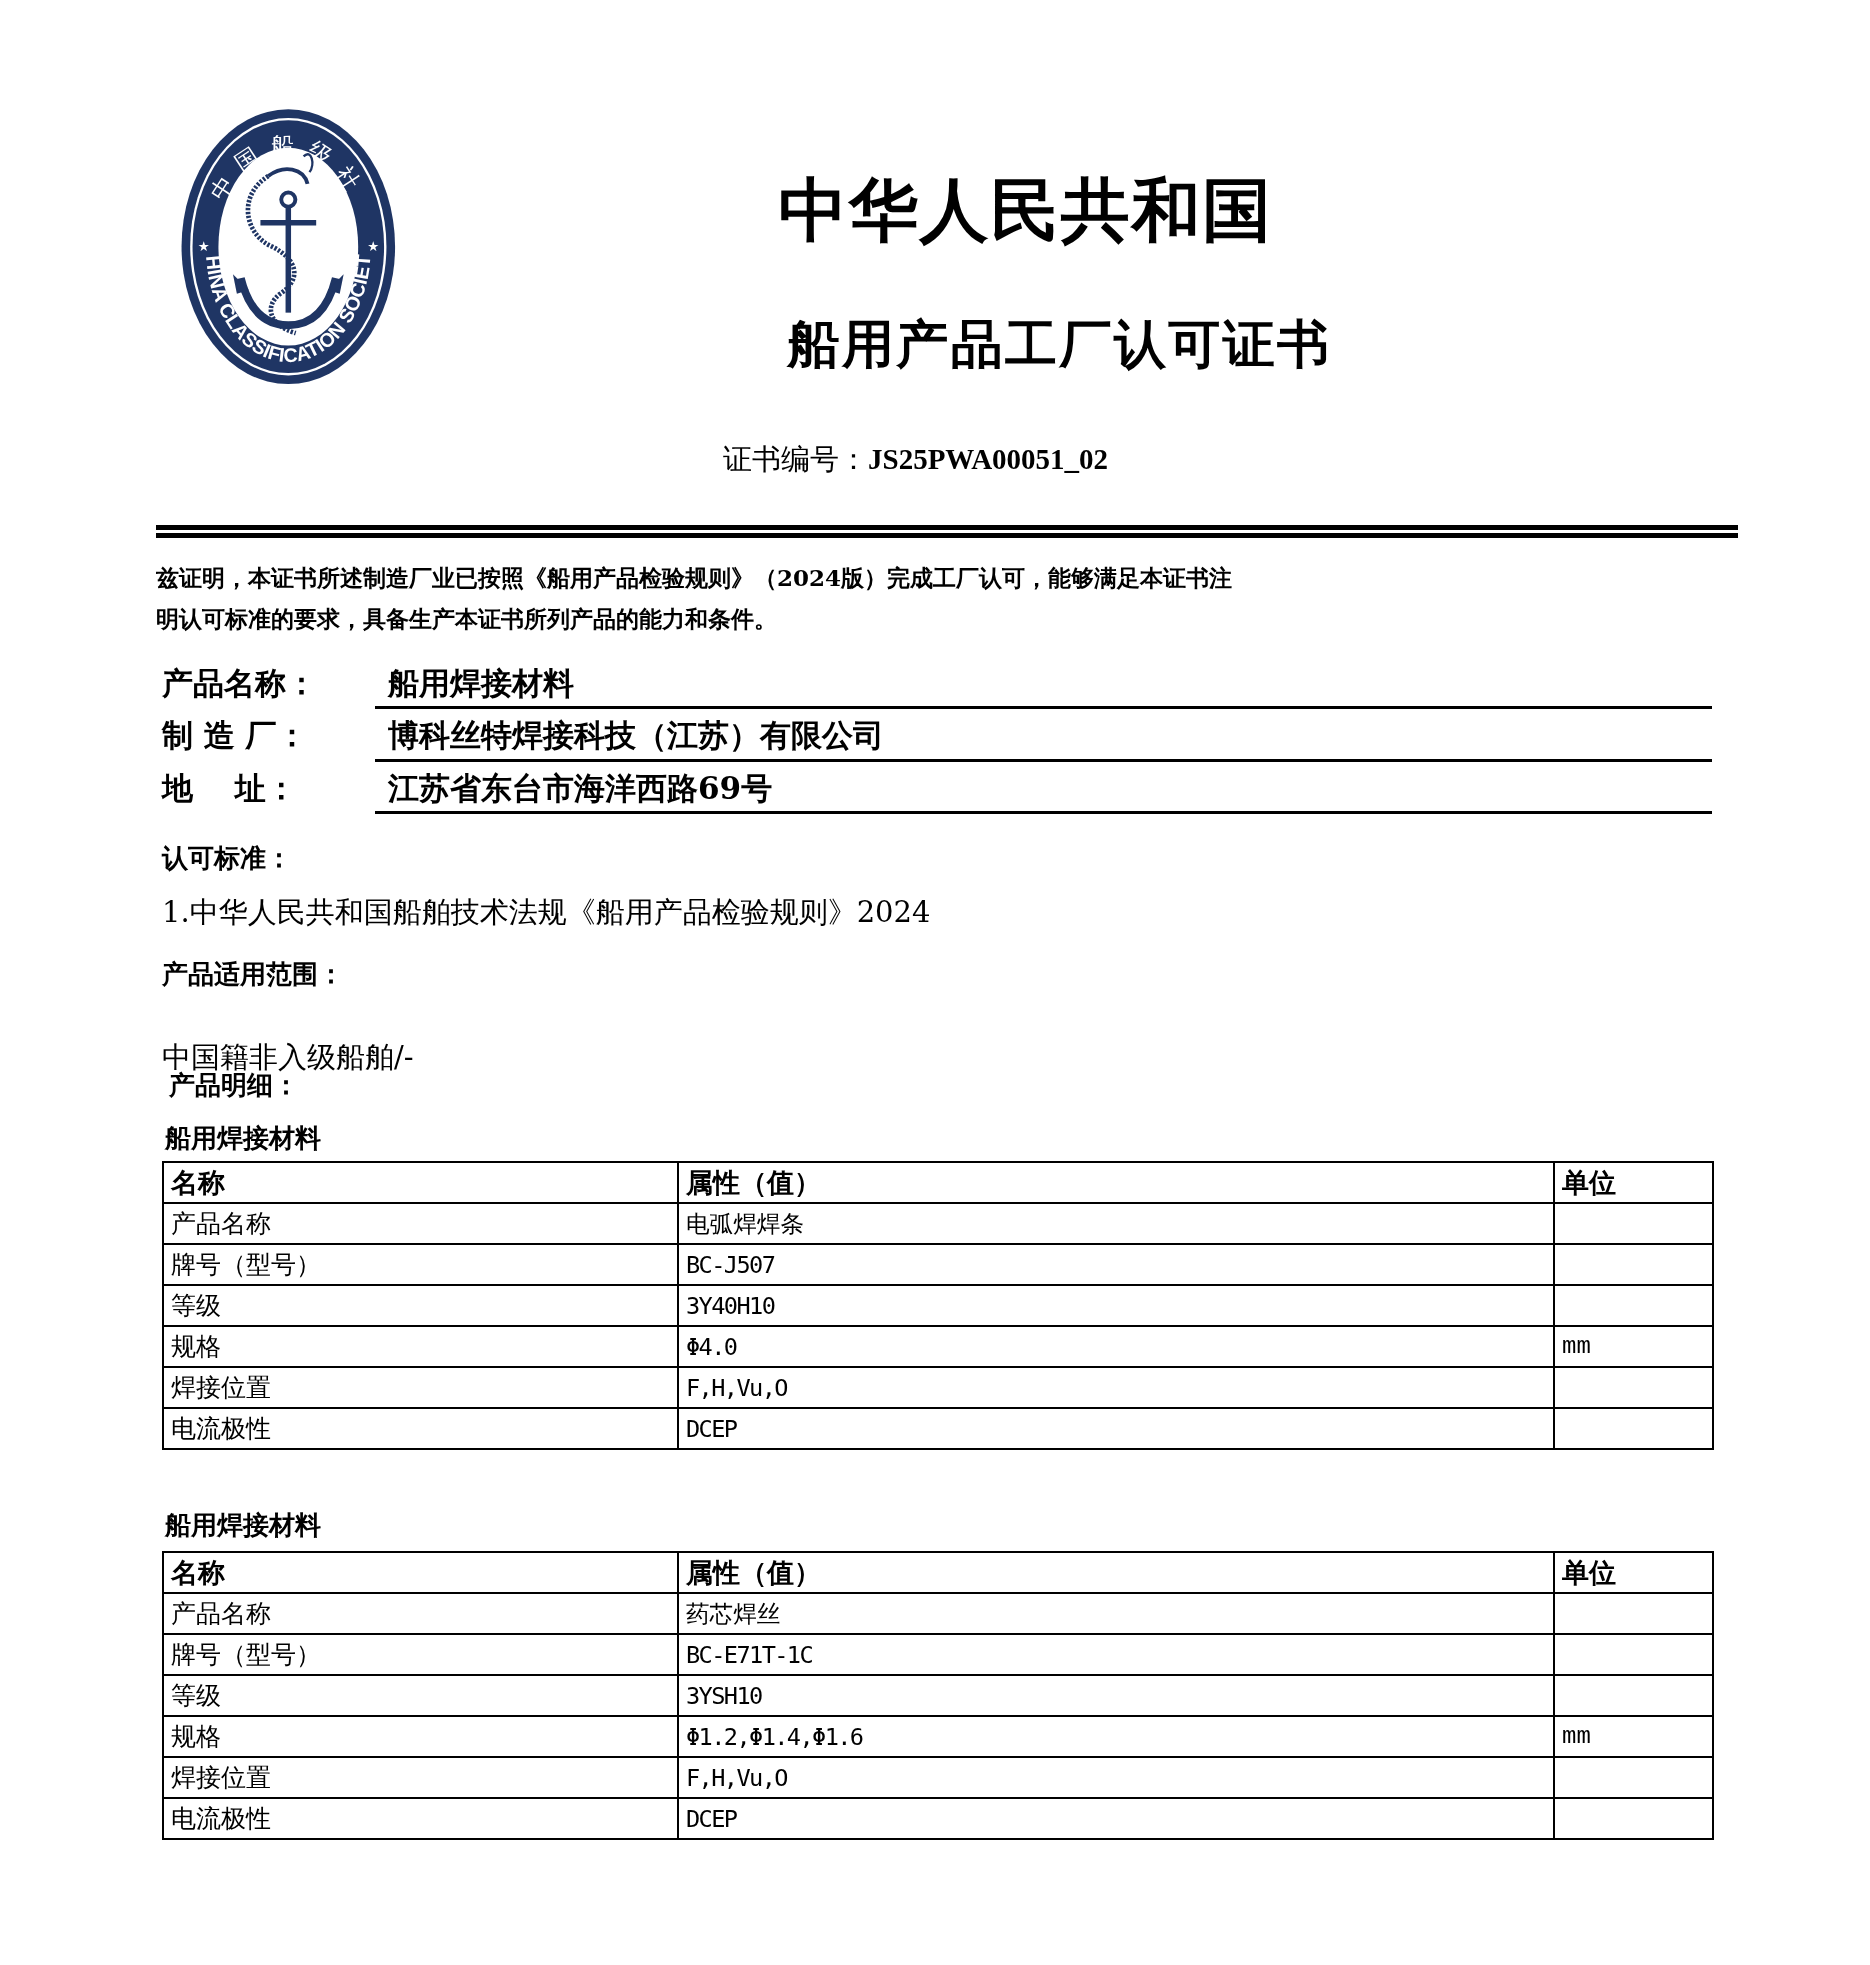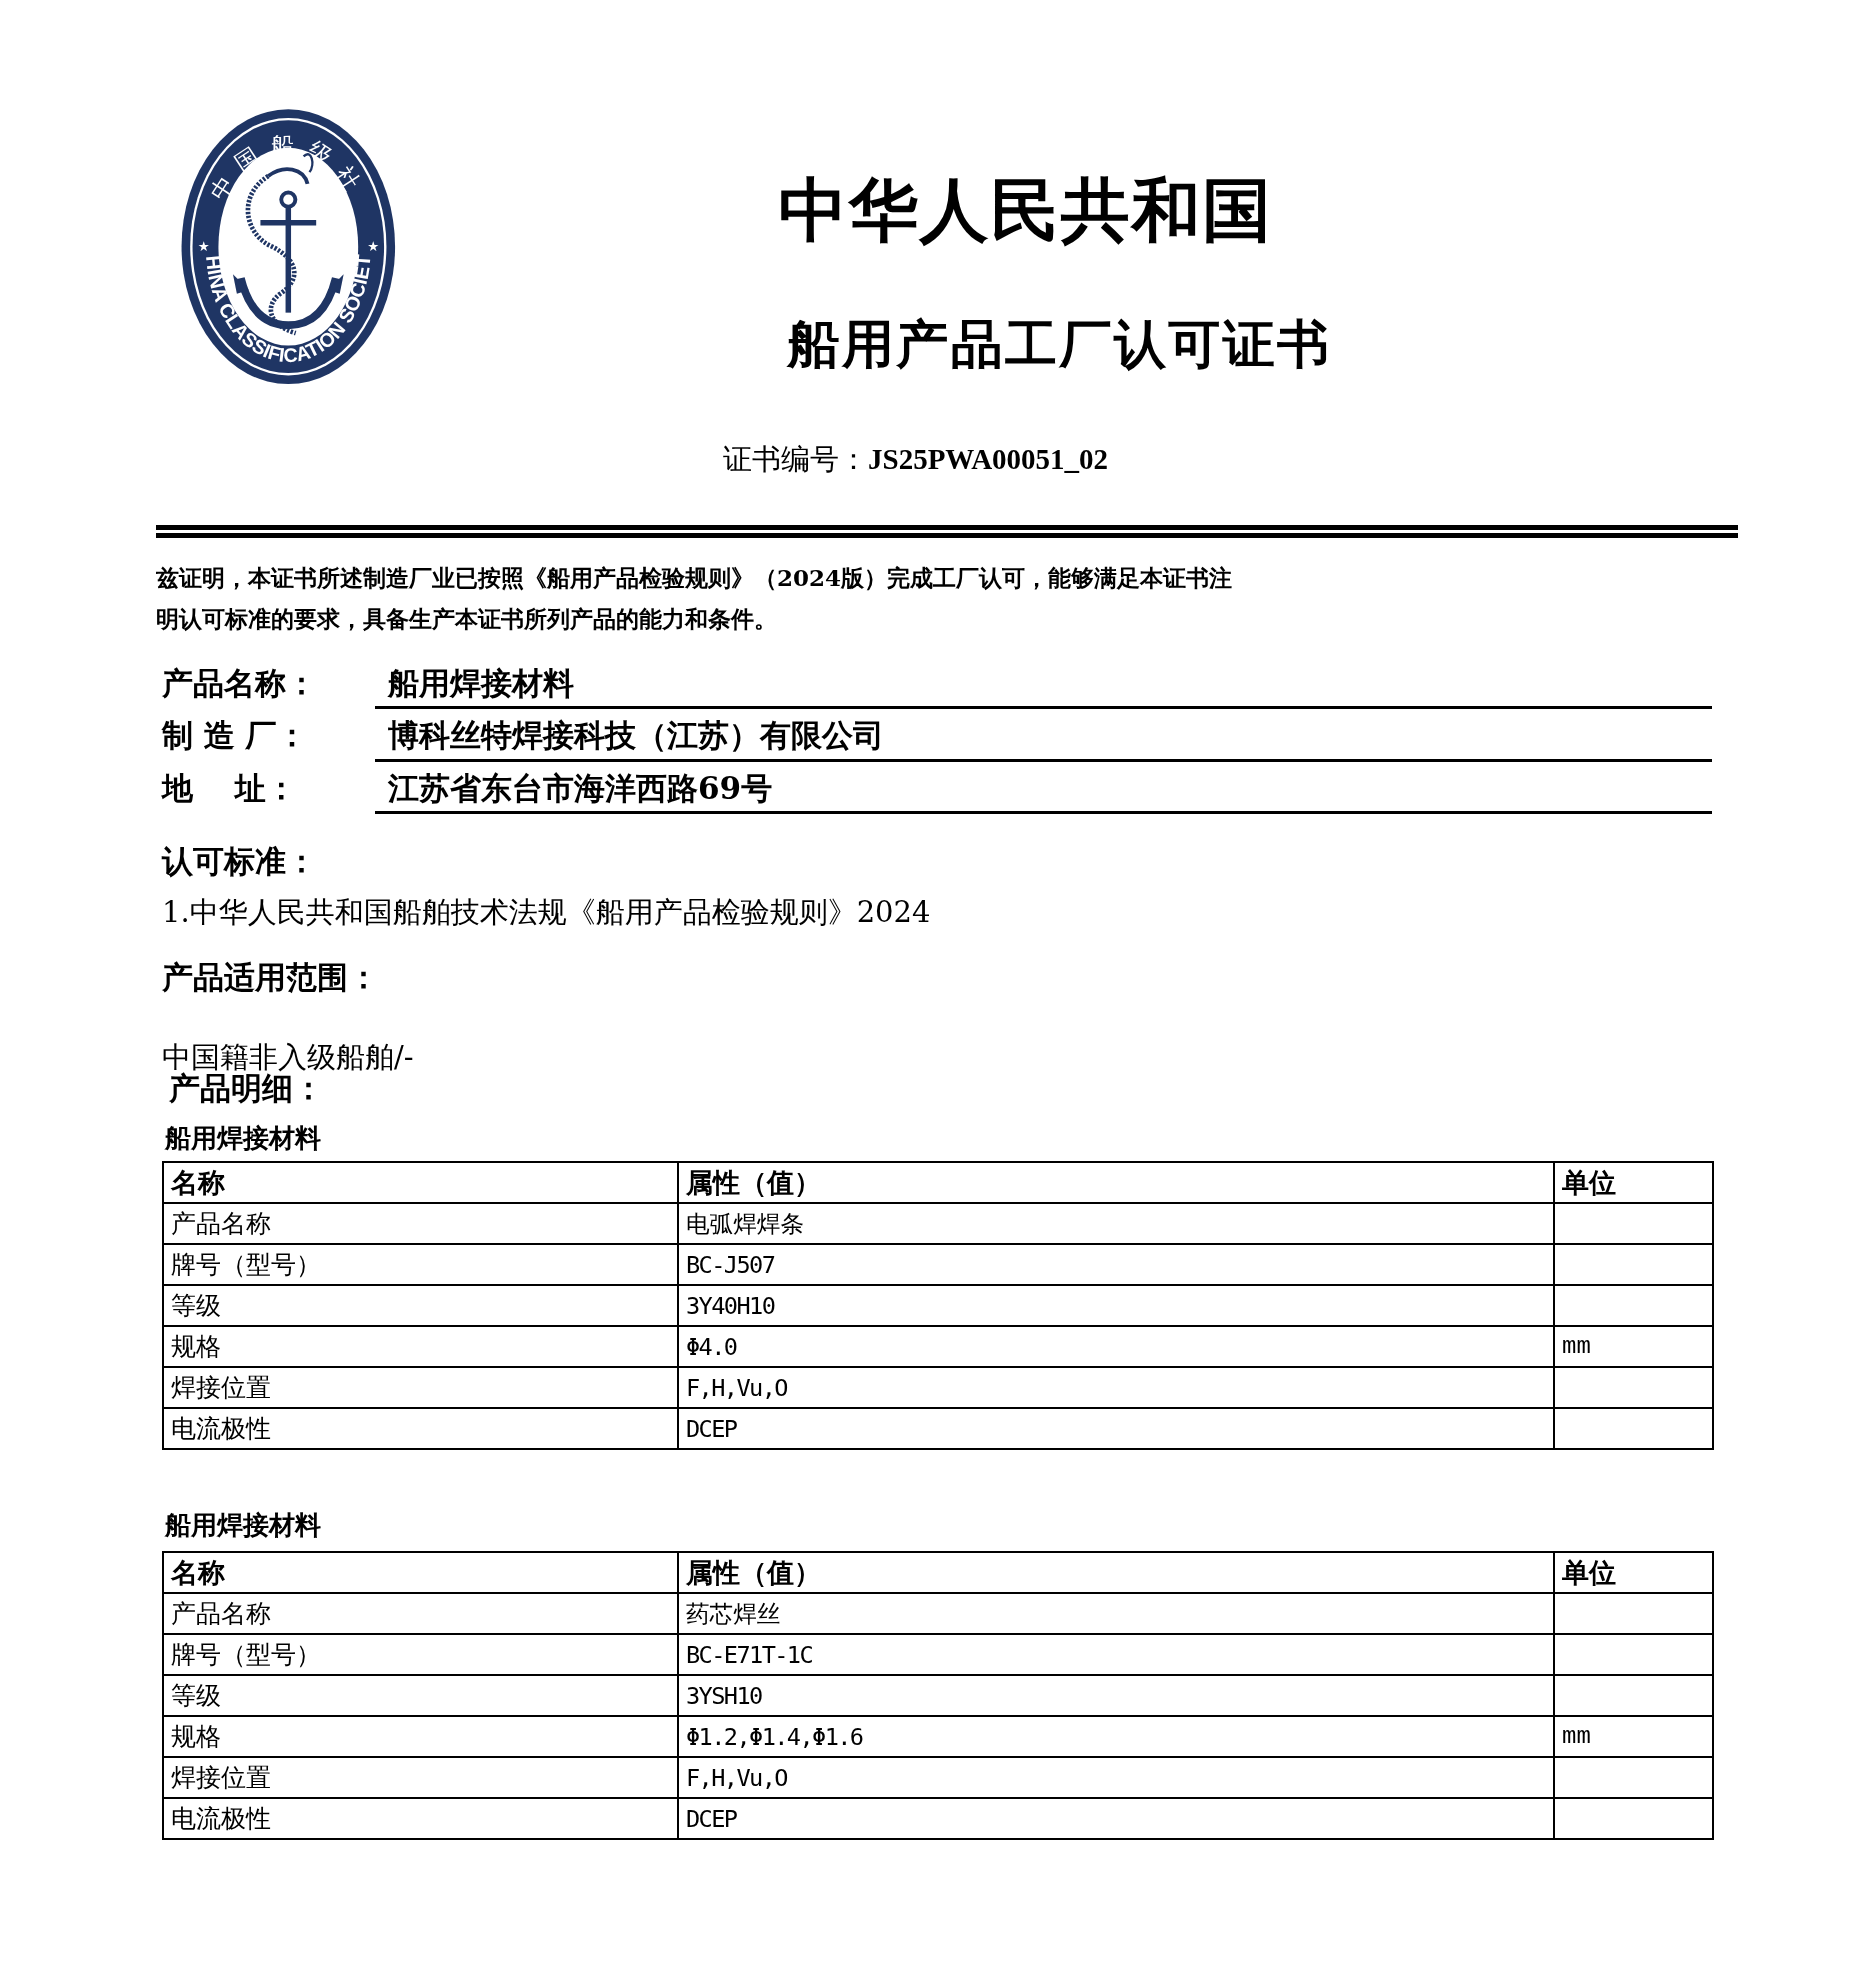--- a/index.html
+++ b/index.html
@@ -14,21 +14,21 @@
   #cert-no .val { font-weight:bold; font-family:"Liberation Serif",serif; }
 
   .rule { left:156px; width:1582px; height:4.7px; background:#000; }
 
   .intro { left:156px; width:1580px; font-size:23px; font-weight:bold; line-height:41px; }
 
   .field-label { left:162px; font-size:31px; font-weight:bold; }
   .field-value { left:388px; font-size:31px; font-weight:bold; }
   .field-line { left:375px; width:1337px; height:3.1px; background:#000; }
 
-  .sec-head { left:162px; font-size:31px; font-weight:bold; }
+  .sec-head { left:162px; font-size:26px; font-weight:bold; }
   .body-text { left:162px; font-size:29px; }
 
   .tbl-title { left:165px; font-size:26px; font-weight:bold; }
   table.spec { position:absolute; left:162px; width:1550px; border-collapse:collapse; font-size:25px; table-layout:fixed; }
   table.spec td, table.spec th { border:2.4px solid #000; padding:0 7px; text-align:left; vertical-align:middle; height:39px; overflow:hidden; white-space:nowrap;font-family:Liberation Mono, monospace; }
   table.spec th { font-weight:bold; font-size:27px; }
   table.spec td.unit { font-family:Liberation Mono, monospace; font-size:24px; }
   table.spec td.val { font-family:"DejaVu Sans Mono","Liberation Mono",monospace; font-size:23.6px; letter-spacing:-1.6px; }
 </style>
 </head>

